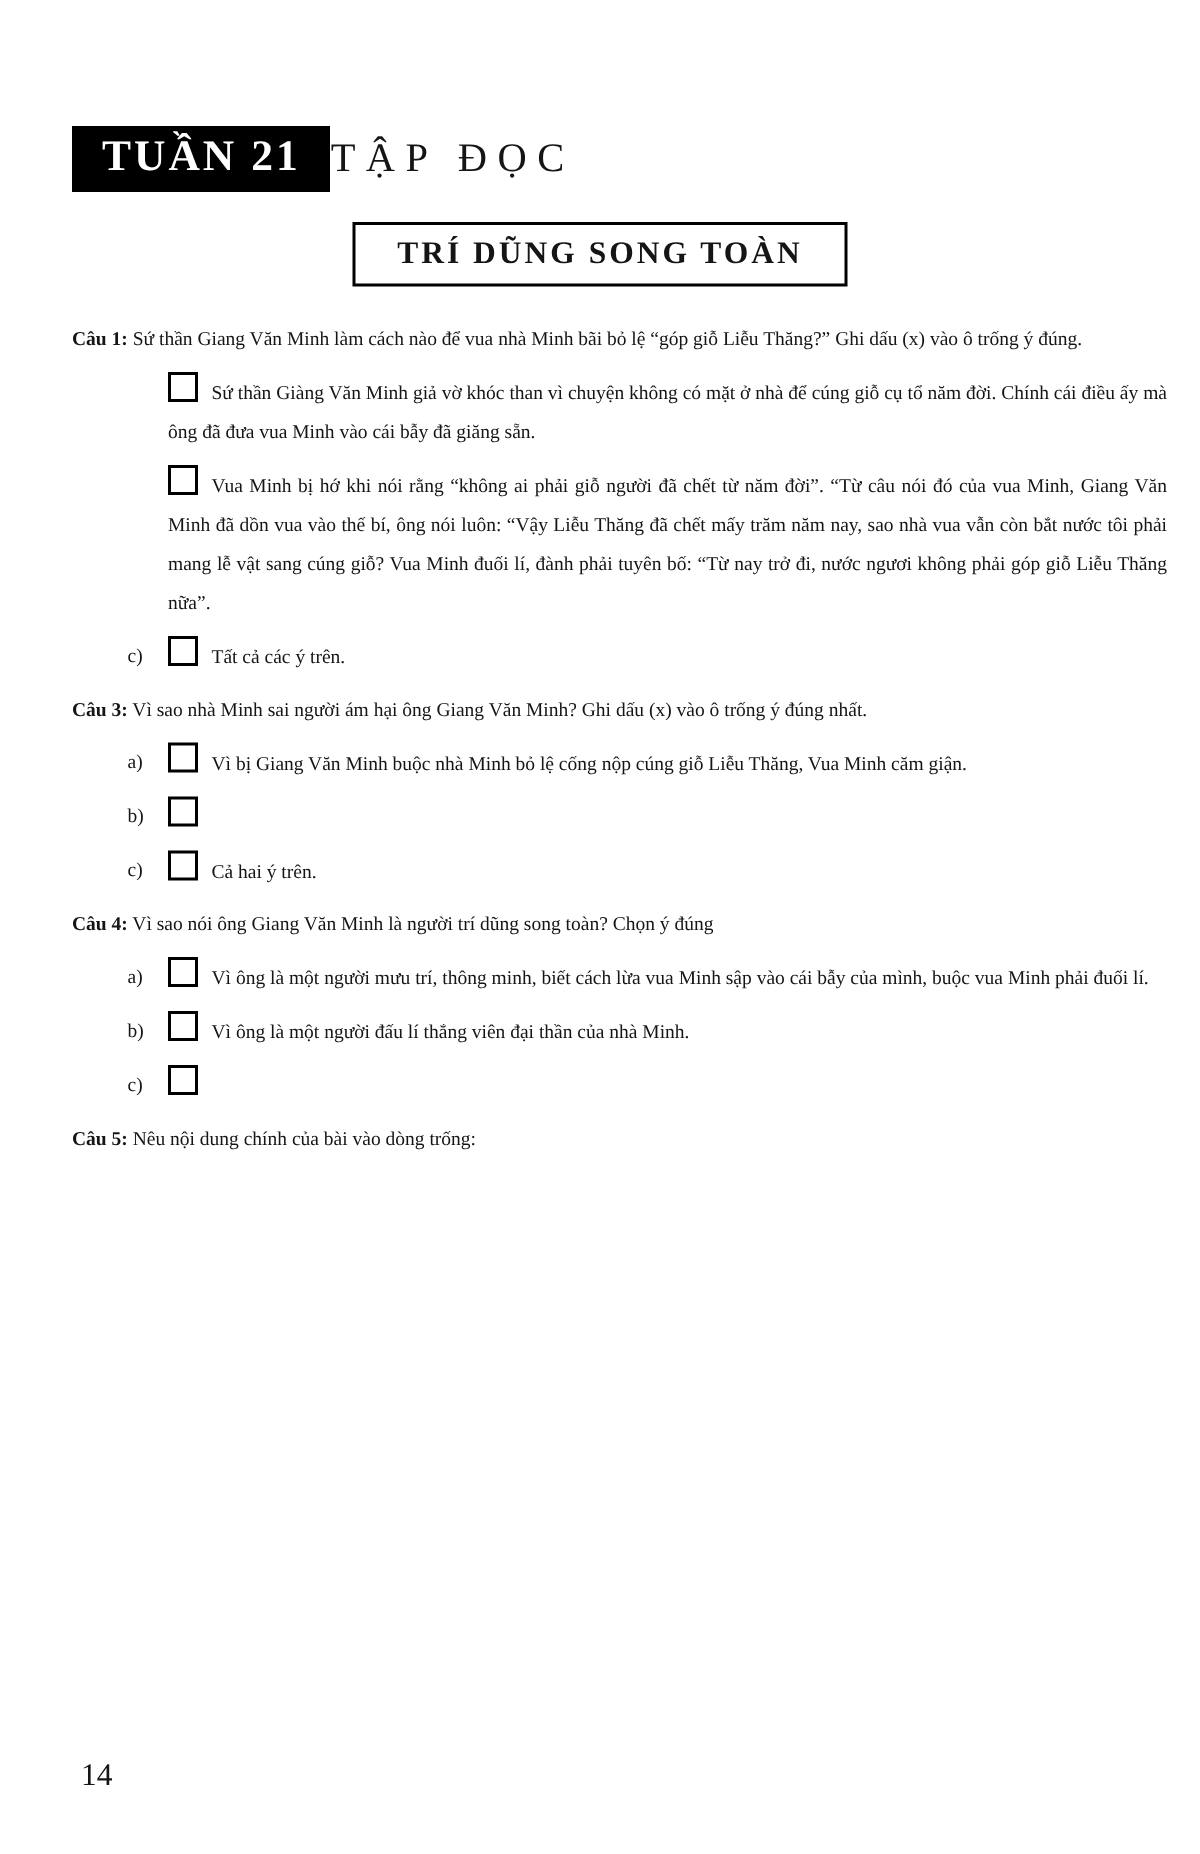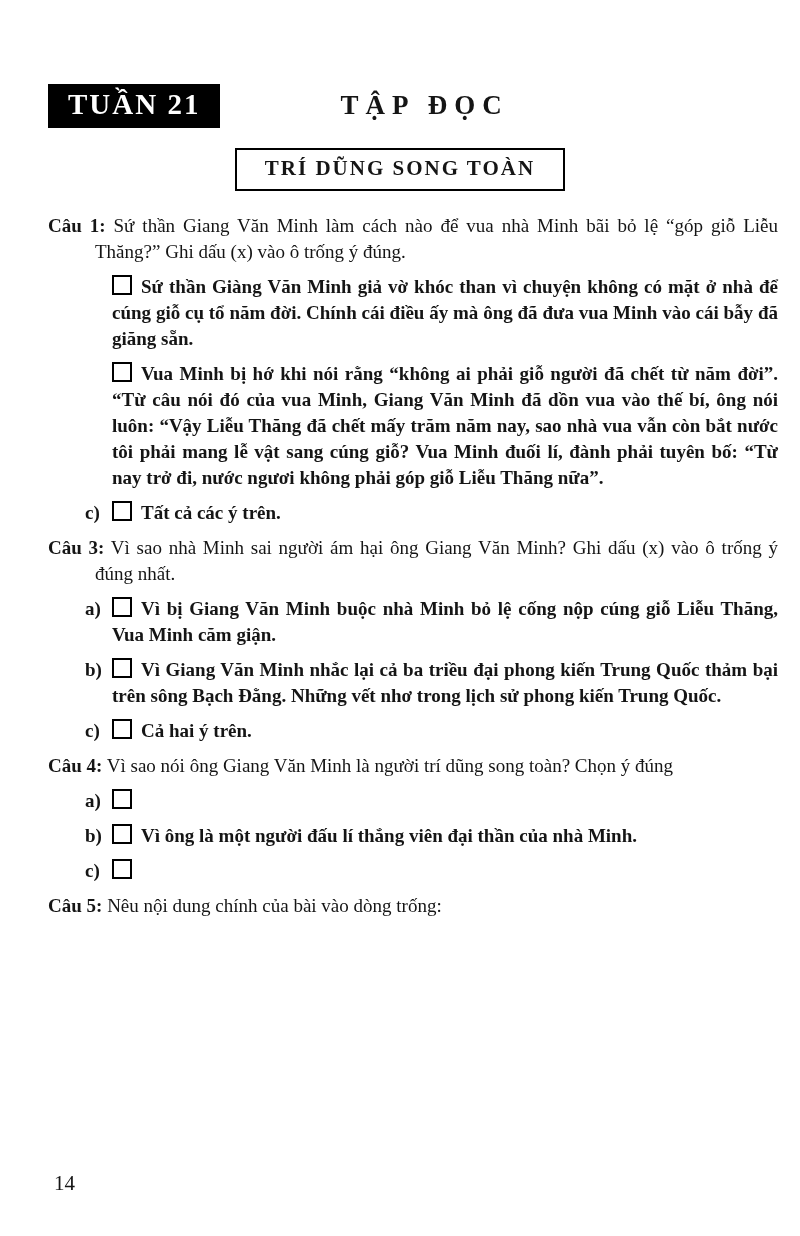--- a/index.html
+++ b/index.html
@@ -20,55 +20,53 @@
   .week-badge {
     background: #000000;
     color: #ffffff;
     font-weight: bold;
     font-size: 29px;
     letter-spacing: 2px;
     padding: 5px 20px 7px 20px;
     line-height: 1.1;
   }
   .section-title {
-    margin-left: 120px;
-    font-weight: bold;
+    font-weight: normal;
     font-size: 27px;
     letter-spacing: 7px;
   }
   .lesson-title-row {
     text-align: center;
     margin-top: 20px;
     border-radius: 16px;
   }
   .lesson-title {
     display: inline-block;
     border: 2px solid #000000;
     padding: 6px 28px 8px 28px;
     font-weight: bold;
     font-size: 21px;
     letter-spacing: 2px;
   }
   .content {
     margin: 22px 22px 0 48px;
-    font-size: 19px;
+    font-size: 13px;
     line-height: 26px;
     text-align: justify;
   }
   .question {
     margin: 0 0 9px 0;
     padding-left: 47px;
     text-indent: -47px;
   }
   .q-label { font-weight: bold; }
   .opt {
     position: relative;
     margin: 0 0 9px 0;
     padding-left: 64px;
-    font-weight: bold;
   }
   .letter {
     position: absolute;
     left: 37px;
     top: 0;
   }
   .checkbox {
     display: inline-block;
     width: 16px;
     height: 16px;
@@ -126,36 +124,36 @@
       <span>Vì sao nhà Minh sai người ám hại ông Giang Văn Minh? Ghi dấu (x) vào ô trống ý đúng nhất.</span>
     </p>
 
     <p class="opt">
       <span class="letter">a)</span>
       <span class="checkbox"></span><span>Vì bị Giang Văn Minh buộc nhà Minh bỏ lệ cống nộp cúng giỗ Liễu Thăng, Vua Minh căm giận.</span>
     </p>
 
     <p class="opt">
       <span class="letter">b)</span>
-      <span class="checkbox"></span><span>Vì Giang Văn Minh nhắc lại cả ba triều đại phong kiến Trung Quốc thảm bại trên sông Bạch Đằng. Những vết nhơ trong lịch sử phong kiến Trung Quốc.</span>
+      <span class="checkbox"></span>
     </p>
 
     <p class="opt">
       <span class="letter">c)</span>
       <span class="checkbox"></span><span>Cả hai ý trên.</span>
     </p>
 
     <p class="question">
       <span class="q-label">Câu 4:</span>
       <span>Vì sao nói ông Giang Văn Minh là người trí dũng song toàn? Chọn ý đúng</span>
     </p>
 
     <p class="opt">
       <span class="letter">a)</span>
-      <span class="checkbox"></span>
+      <span class="checkbox"></span><span>Vì ông là một người mưu trí, thông minh, biết cách lừa vua Minh sập vào cái bẫy của mình, buộc vua Minh phải đuối lí.</span>
     </p>
 
     <p class="opt">
       <span class="letter">b)</span>
       <span class="checkbox"></span><span>Vì ông là một người đấu lí thắng viên đại thần của nhà Minh.</span>
     </p>
 
     <p class="opt">
       <span class="letter">c)</span>
       <span class="checkbox"></span>

